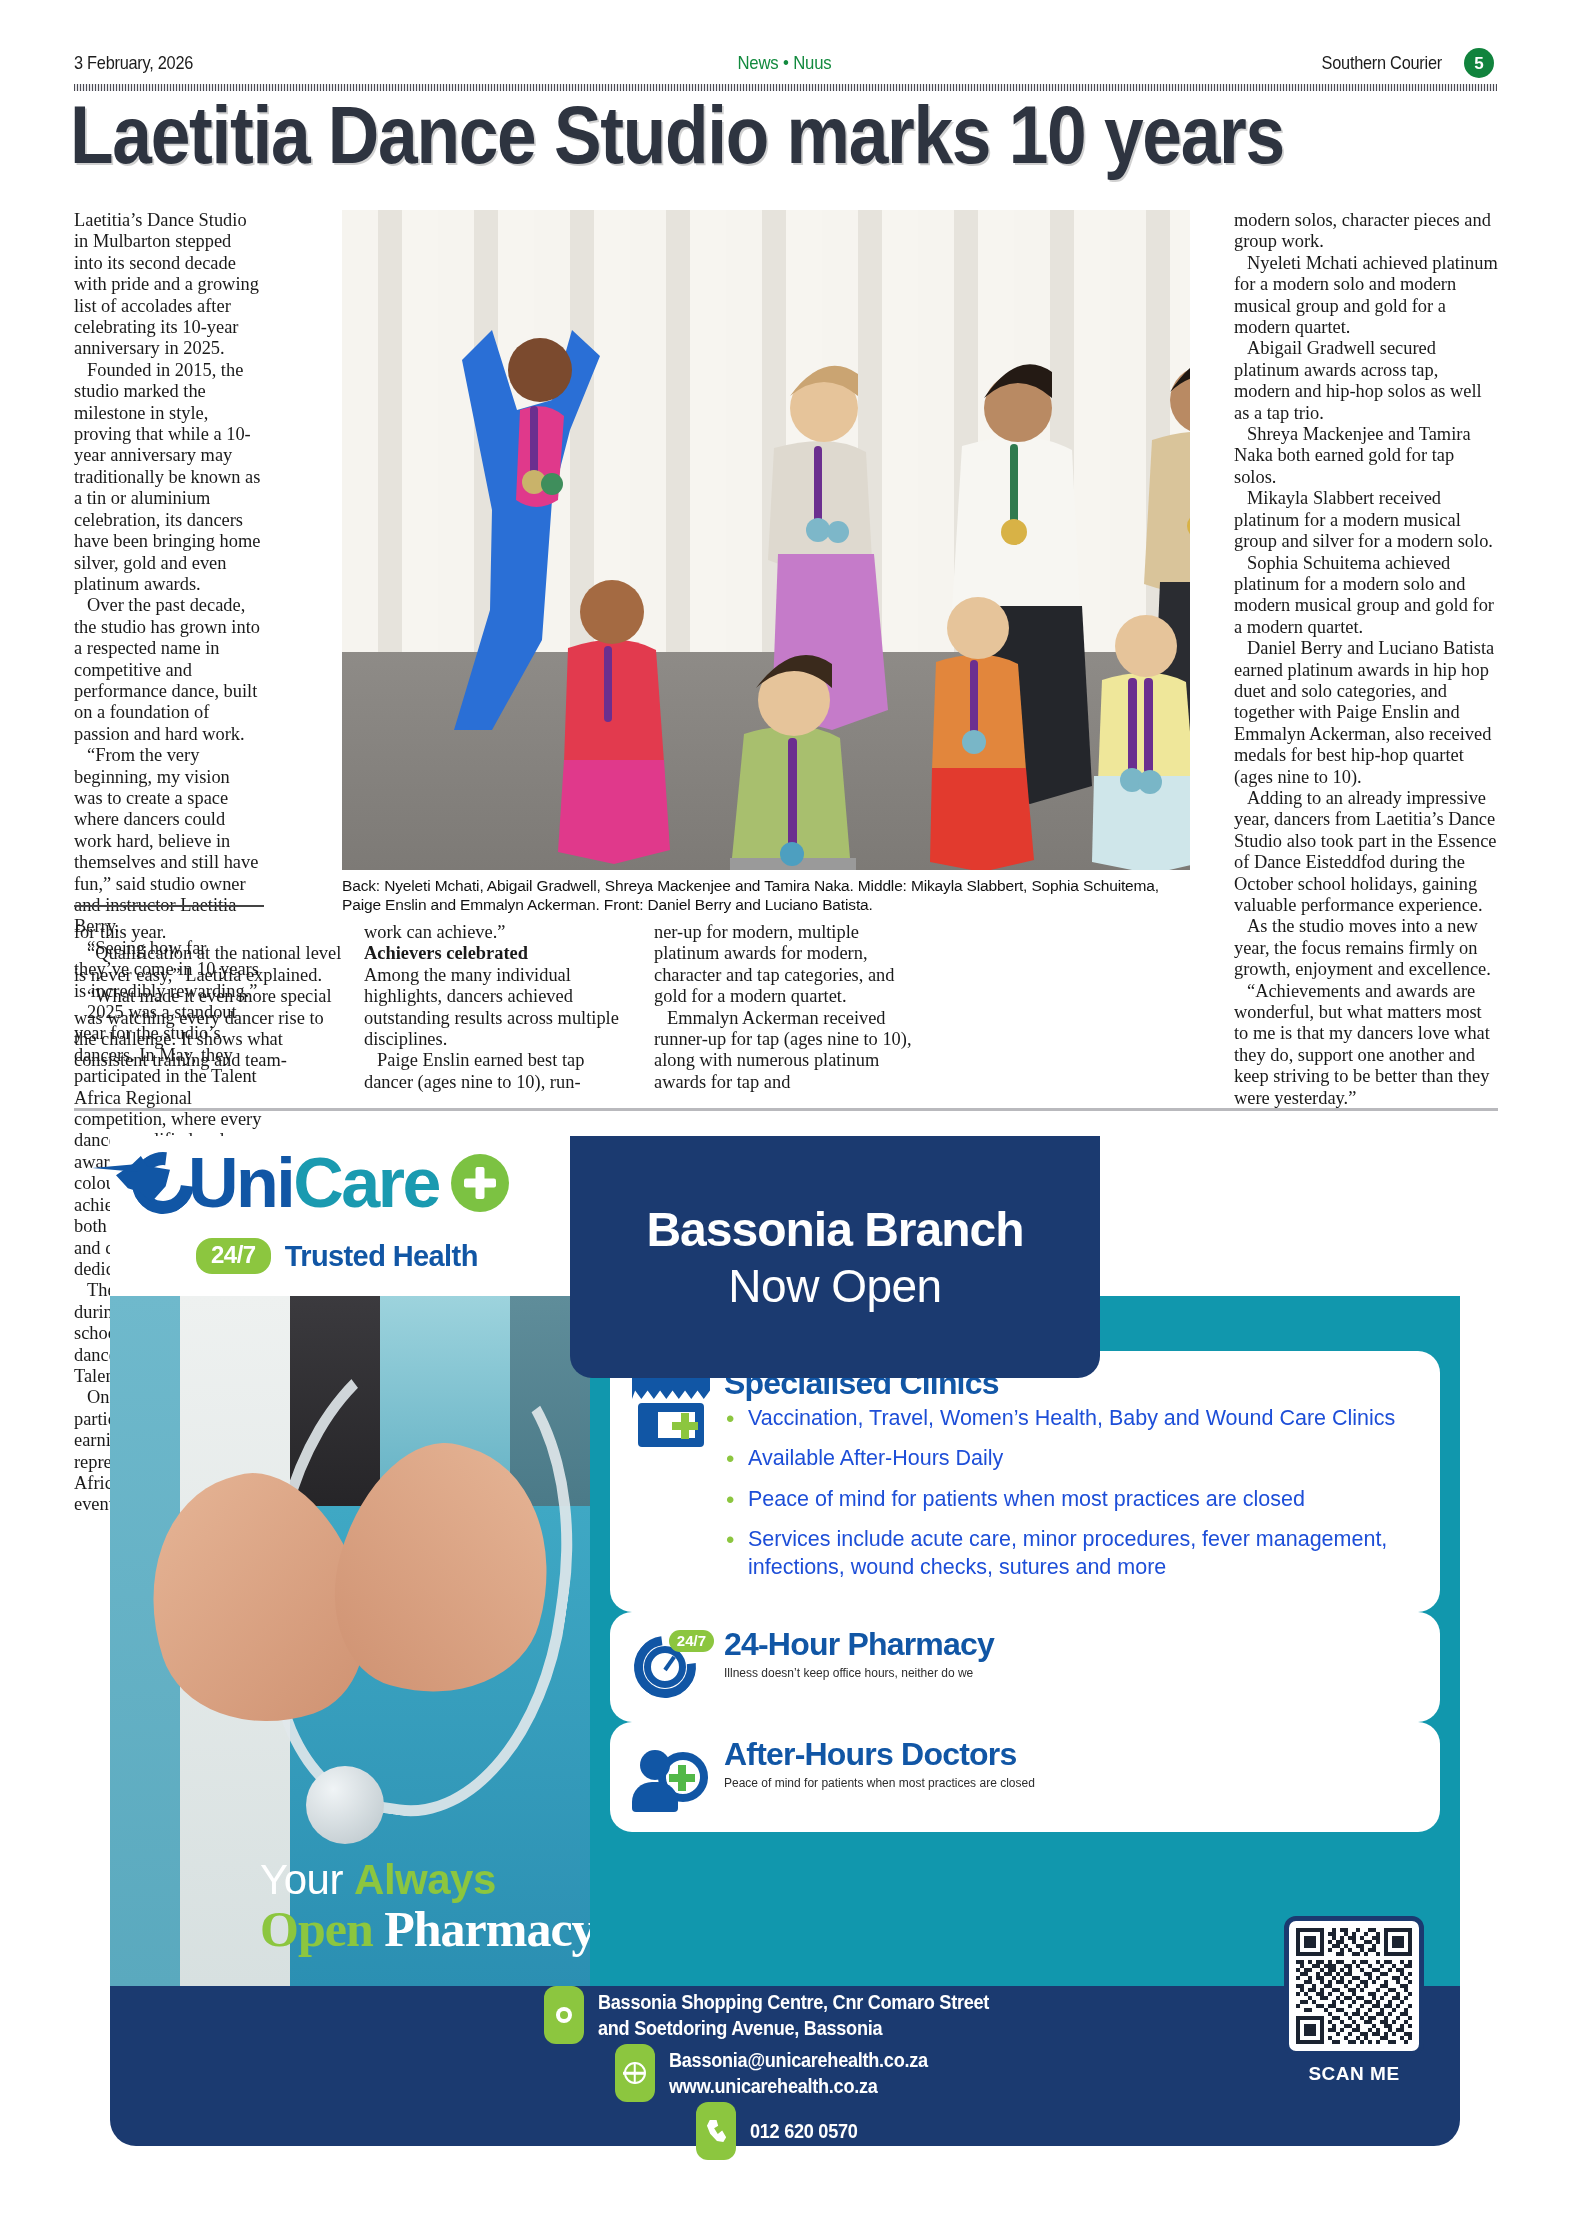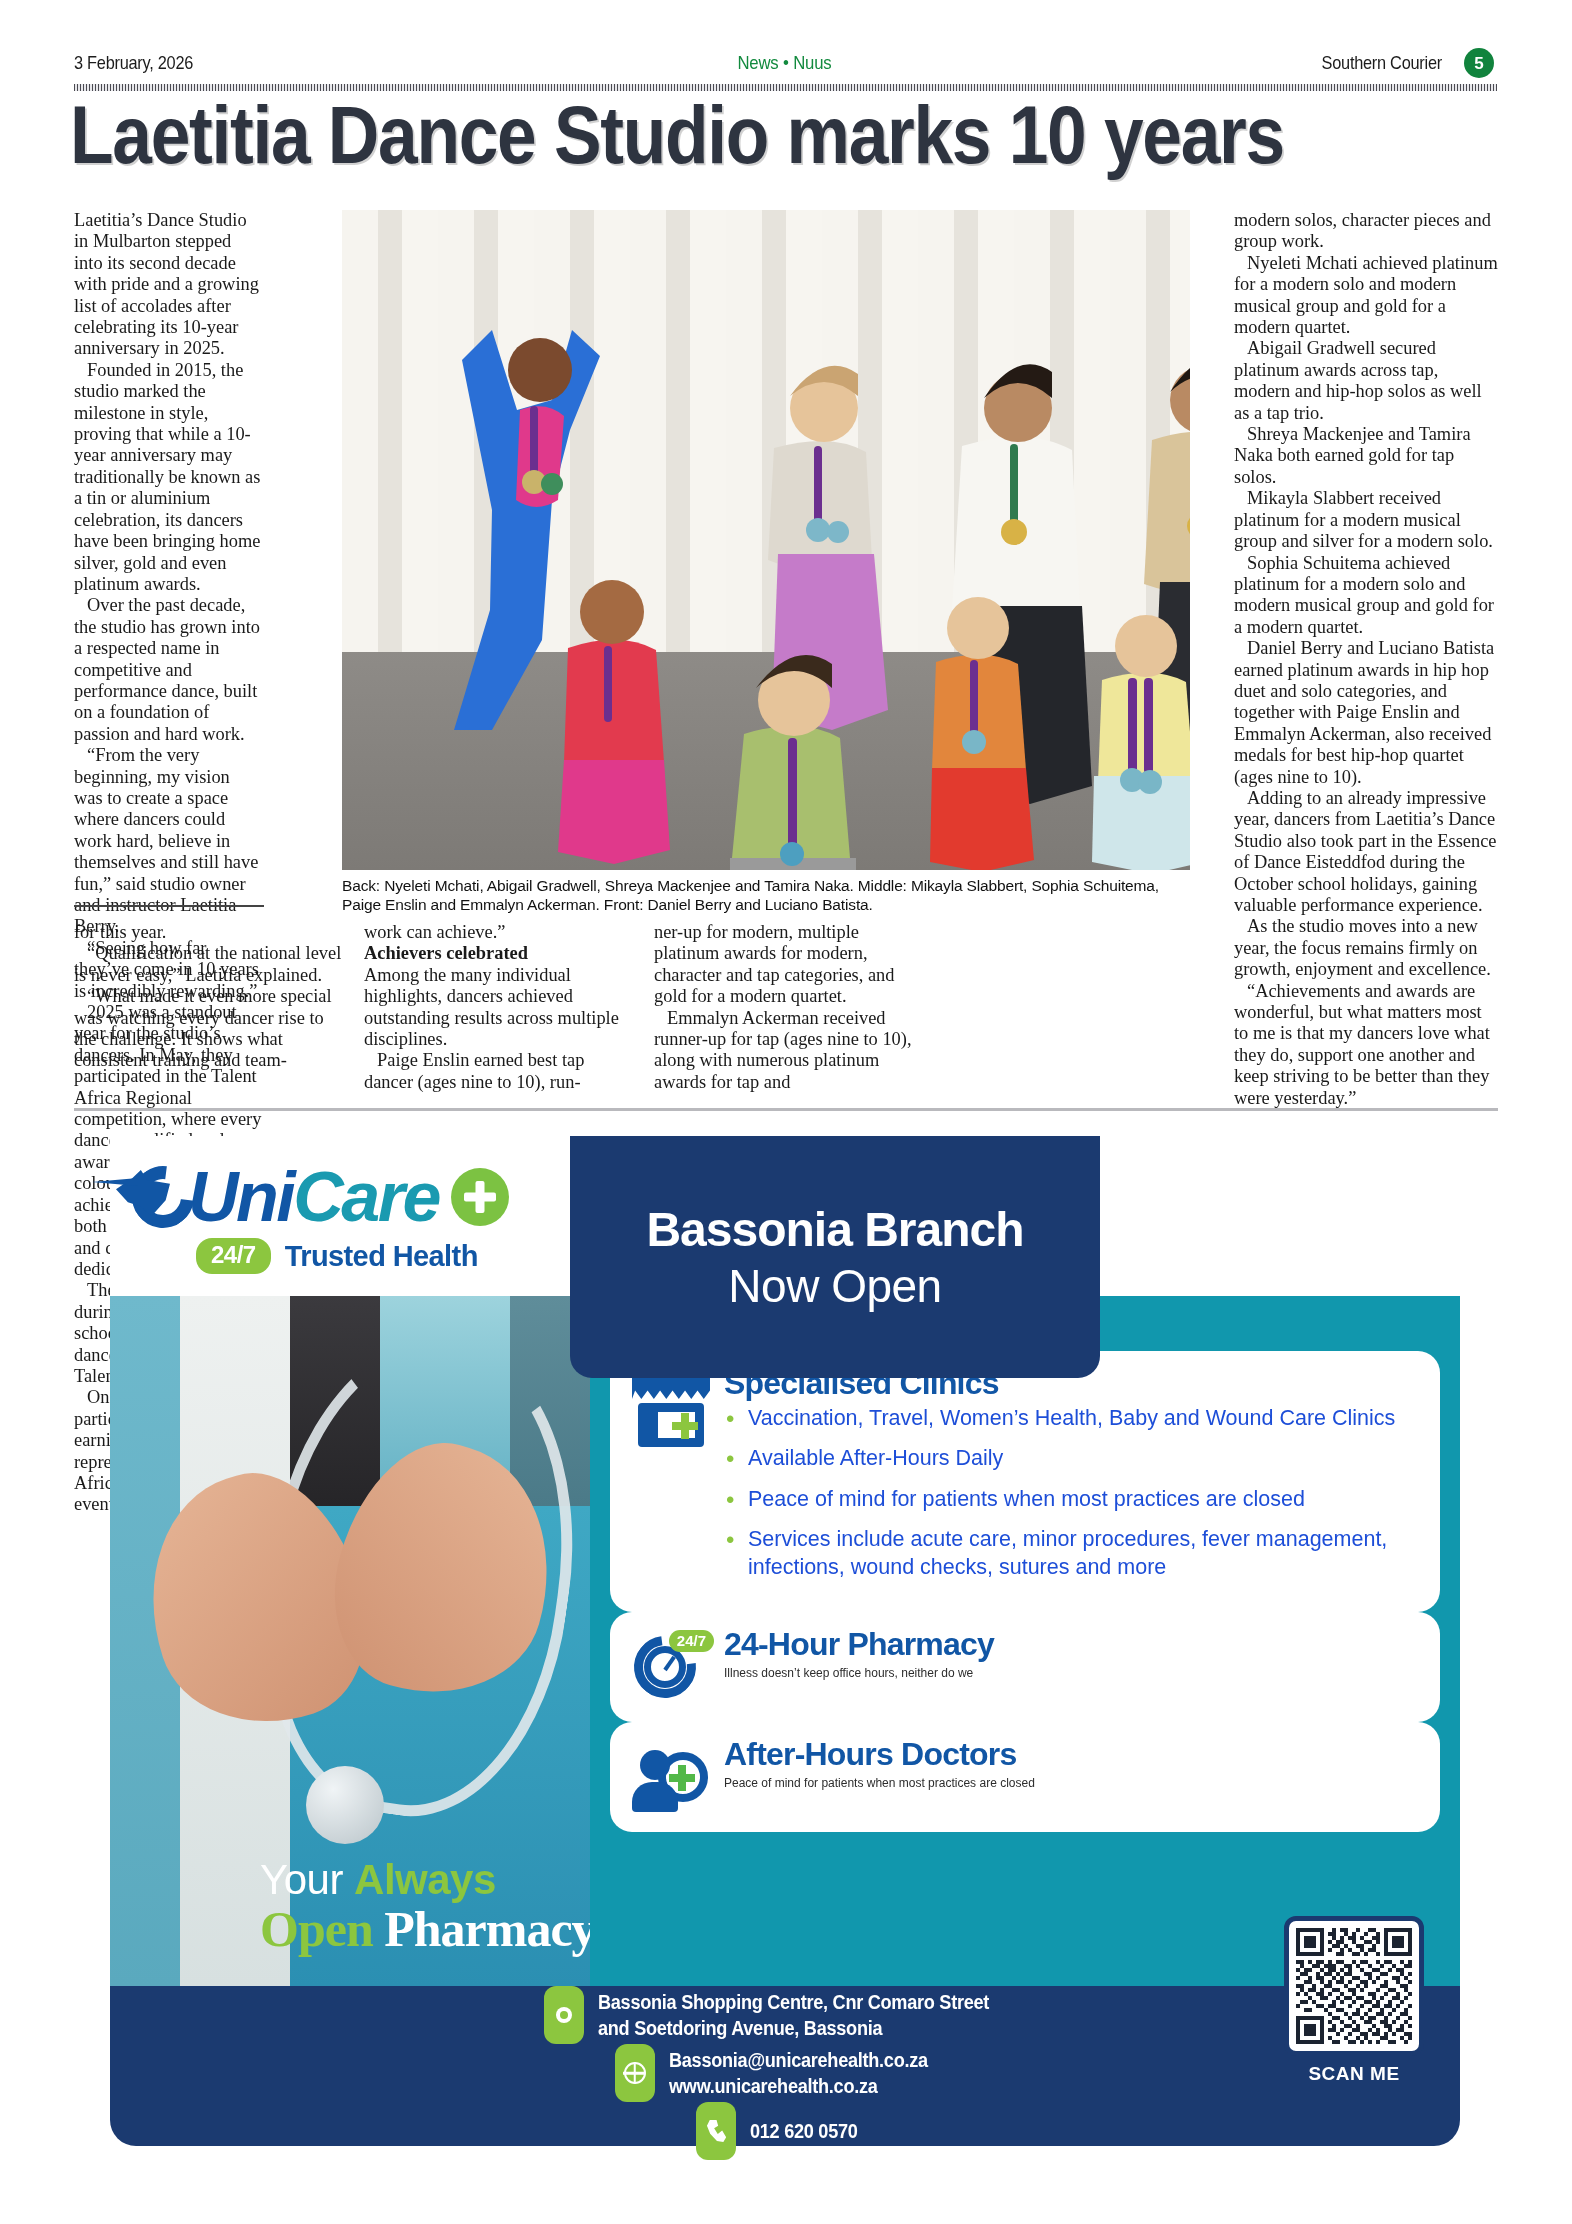--- a/index.html
+++ b/index.html
@@ -112,21 +112,21 @@
   .floor { position:absolute; left:0; right:0; bottom:0; height:33%; background:linear-gradient(180deg,#8e8b87,#7d7a76); }
   .drape { position:absolute; top:0; bottom:33%; width:100%;
       background: repeating-linear-gradient(90deg, #f6f4ef 0 36px, #e6e3dc 36px 60px, #f7f5f0 60px 96px); }
 
   
   .ad { position: absolute; left: 110px; top: 1136px; width: 1350px; height: 1010px; }
 
   .ad-white { position:absolute; left:0; top:0; width:100%; height:160px; background:#fff; }
 
   .logo-block { position:absolute; left:0; top:12px; width:560px; height:140px; }
-  .logo-row { position:relative; height:84px; display:flex; align-items:flex-end;font-style:italic; }
+  .logo-row { position:relative; height:84px; display:flex; align-items:flex-start; }
   .unicorn { position:relative; width:78px; height:70px; flex:0 0 78px; }
   .uc-circ {
     position:absolute; left:22px; top:4px; width:62px; height:62px; border-radius:50%;
     border:13px solid #1156a5; border-right-color:transparent; transform: rotate(-38deg);
   }
   .uc-head {
     position:absolute; left:6px; top:8px; width:54px; height:46px; background:#1156a5;
     clip-path: polygon(0% 42%, 30% 18%, 46% 0%, 58% 22%, 100% 30%, 92% 66%, 66% 100%, 44% 78%, 22% 70%);
   }
   .uc-horn {

